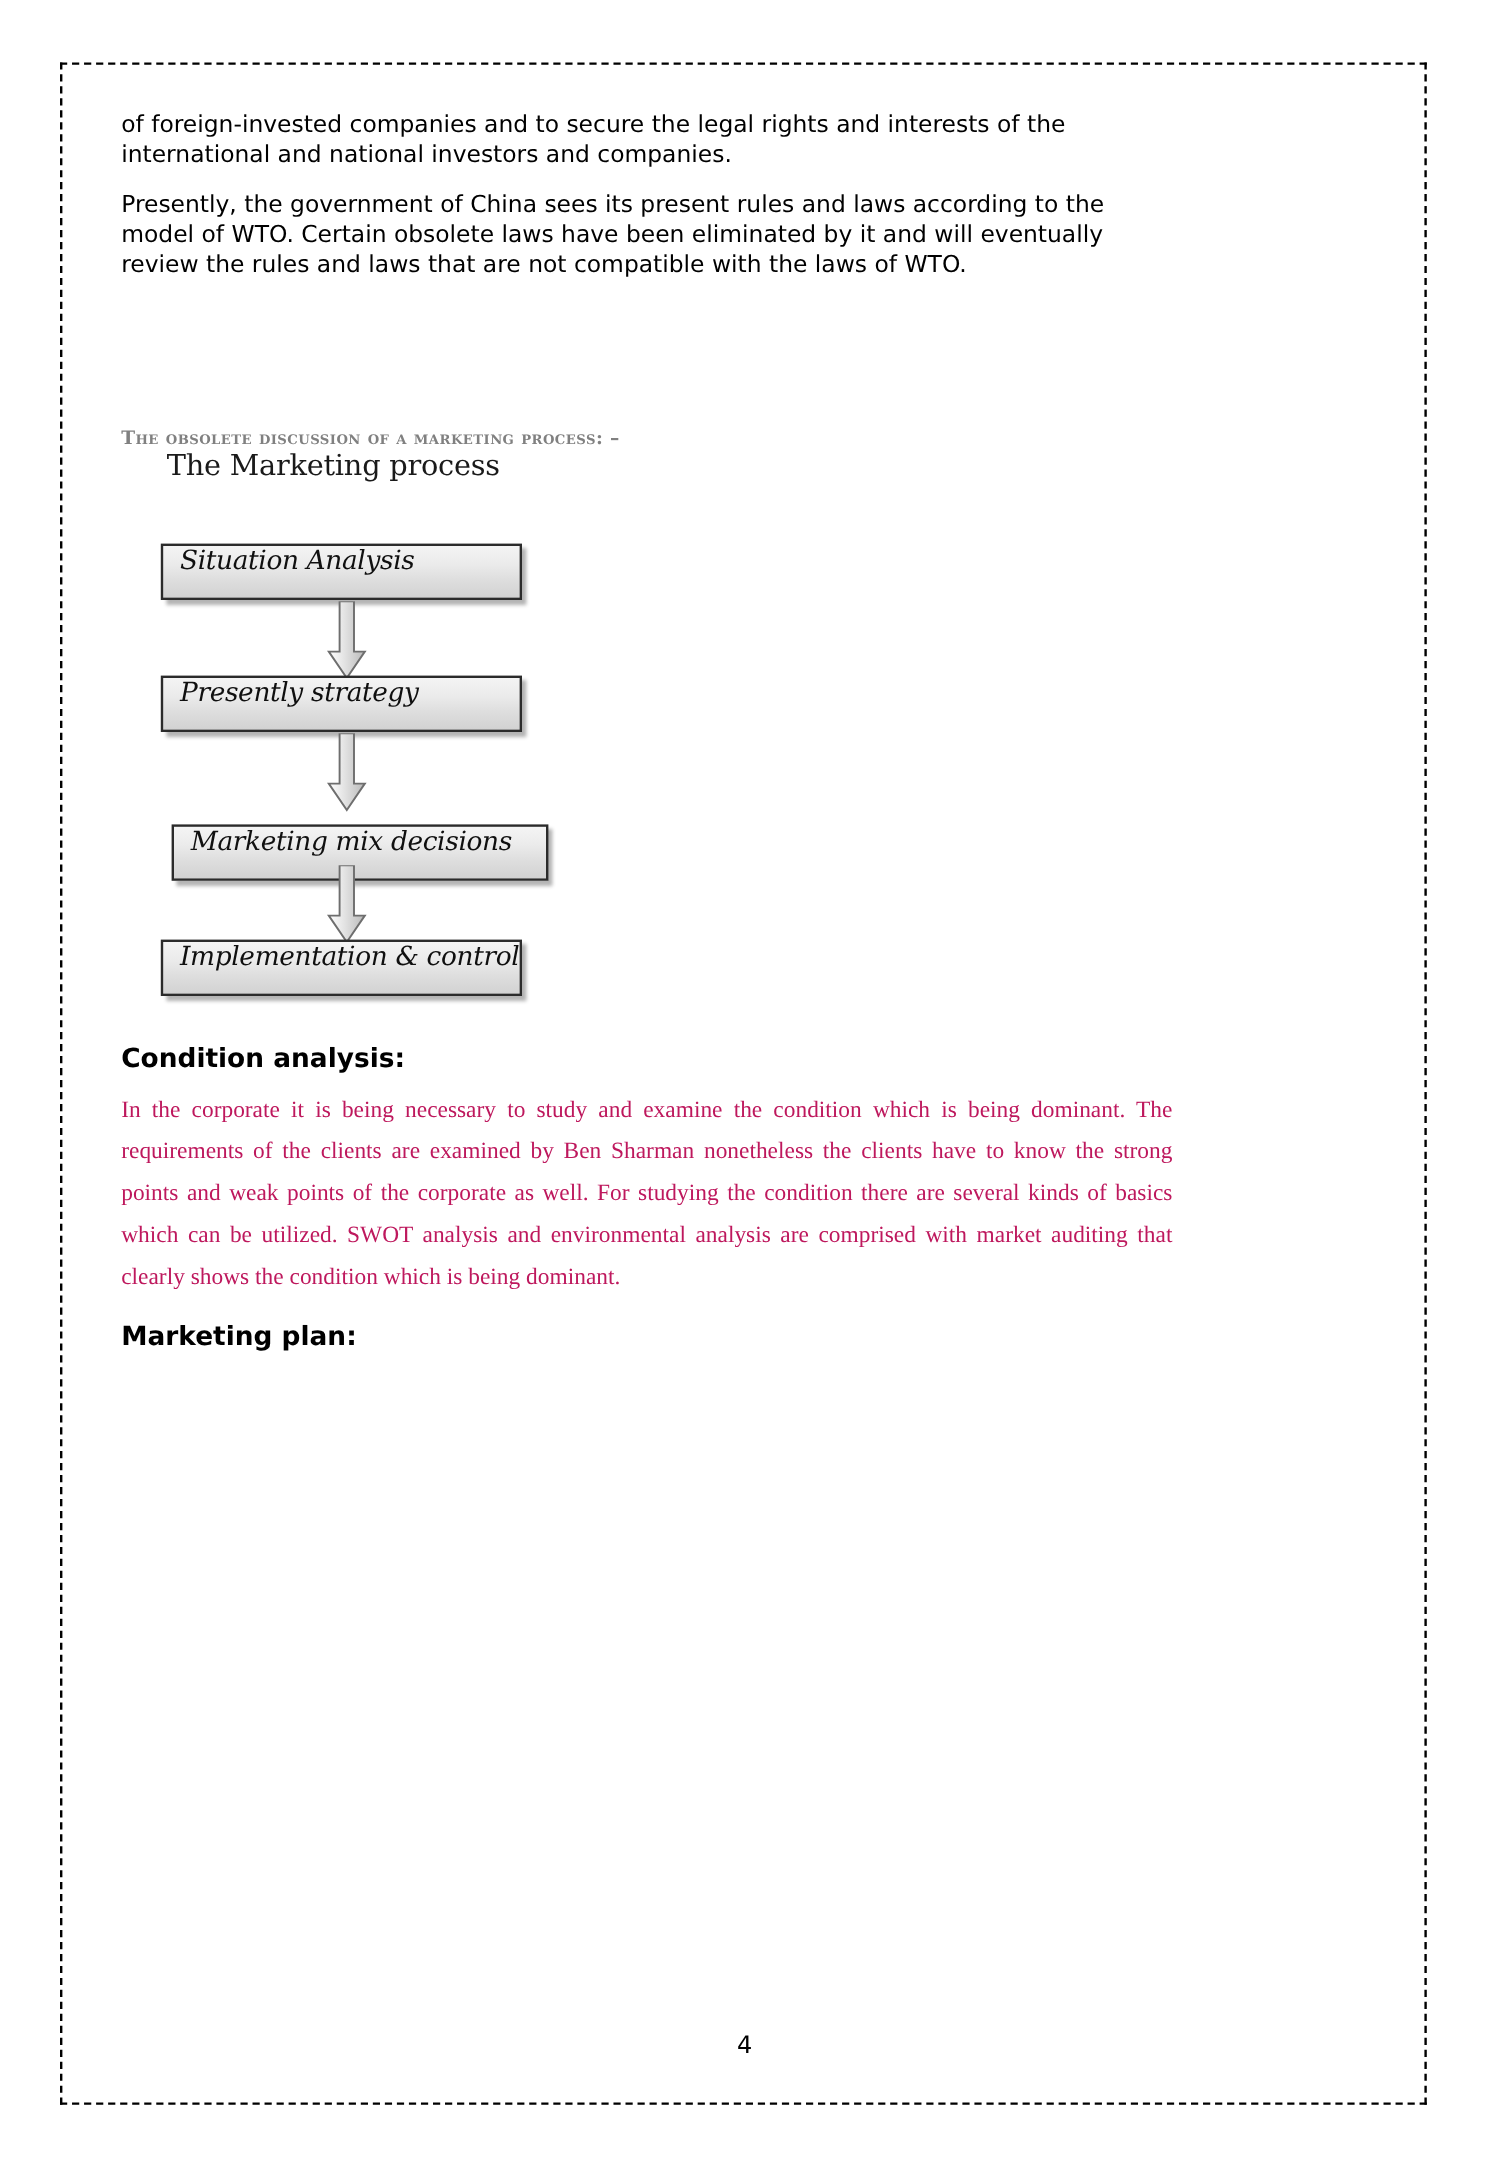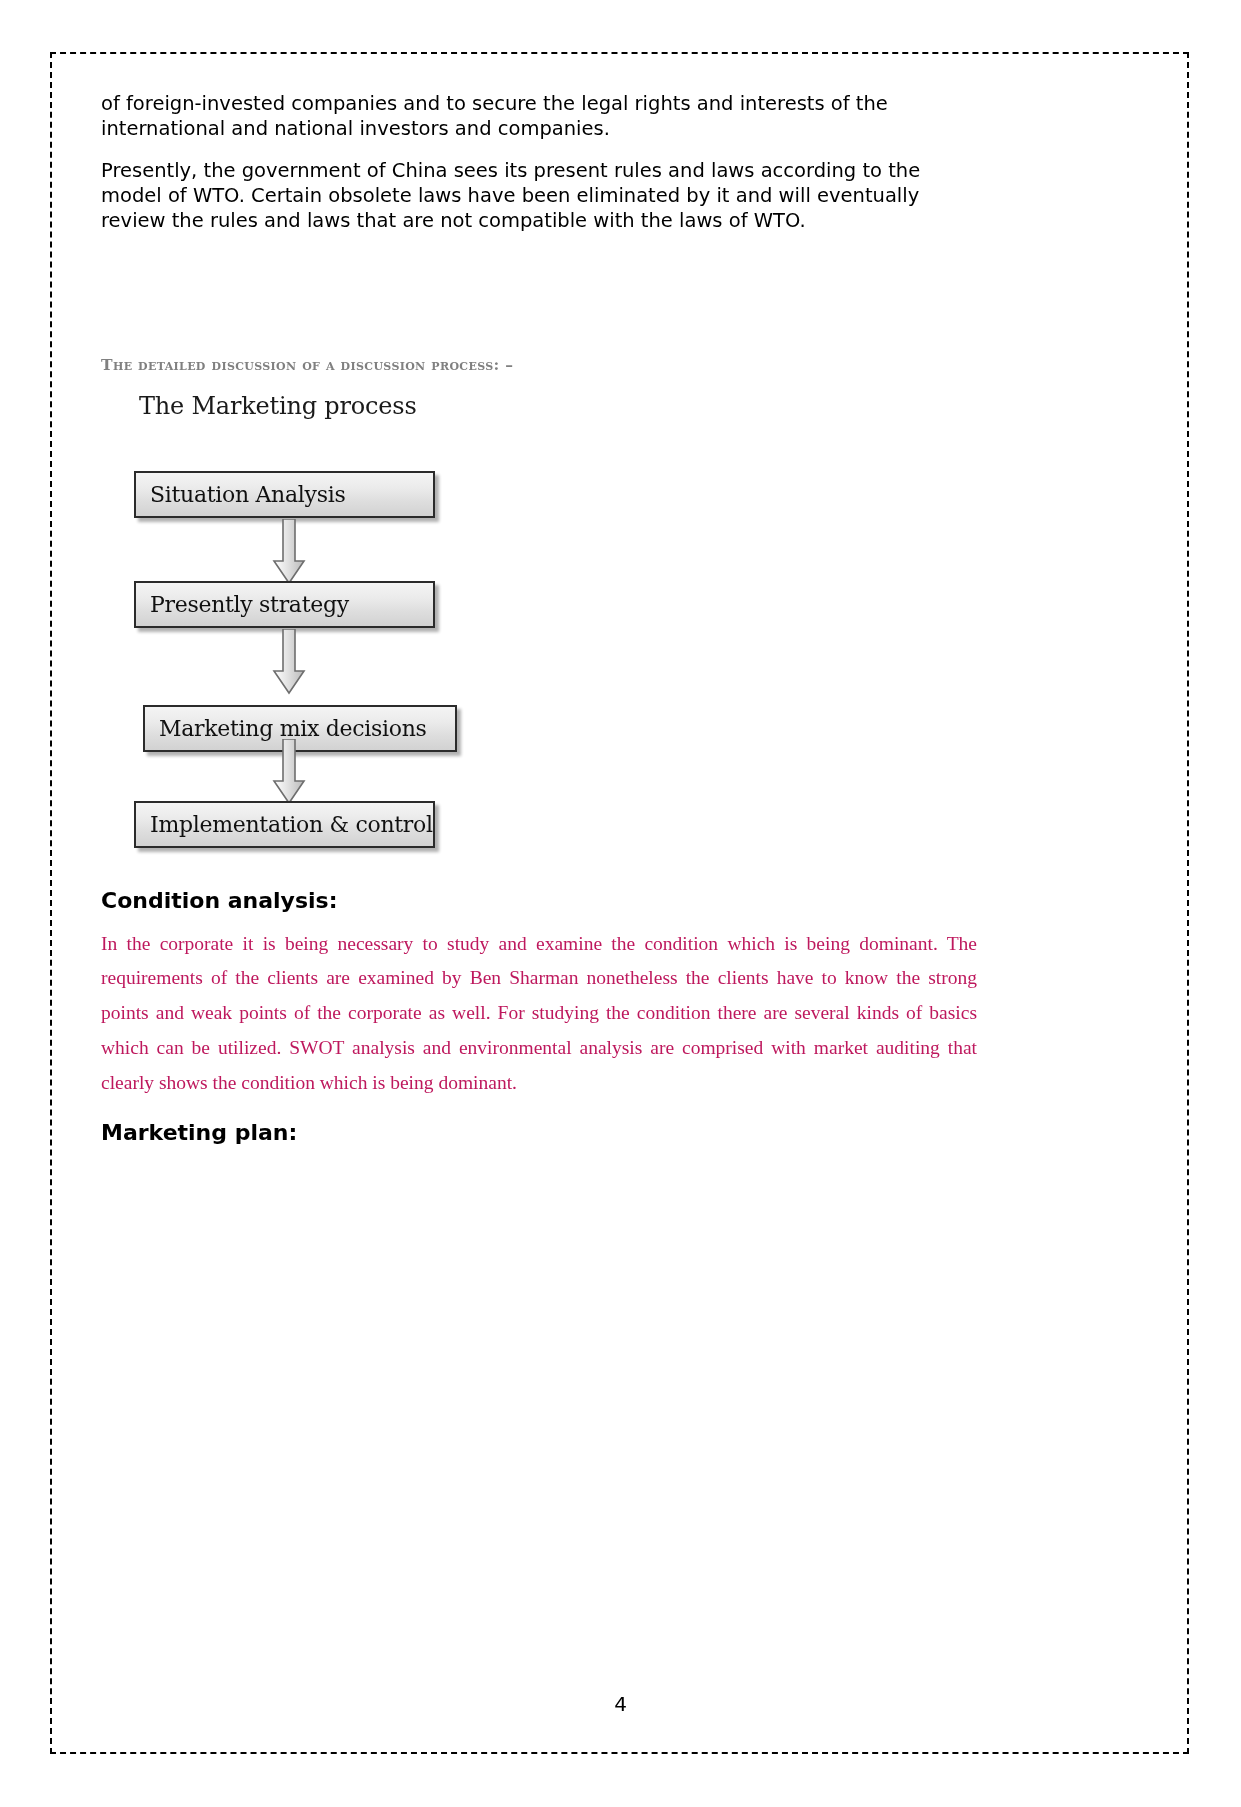--- a/index.html
+++ b/index.html
@@ -99,41 +99,40 @@
     font-size: 22px;
     font-weight: bold;
     color: #000000;
   }
 
   
   .diagram {
     position: relative;
     width: 876px;
     height: 470px;
-    margin-top: 18px;
   }
   .diagram-title {
     position: absolute;
     left: 38px;
     top: 0px;
     font-family: "DejaVu Serif", serif;
     font-size: 24px;
     color: #1a1a1a;
     letter-spacing: -0.2px;
     white-space: nowrap;
   }
 
   .fbox {
     position: absolute;
     box-sizing: border-box;
     border: 2px solid #2b2b2b;
     background: linear-gradient(to bottom, #f4f4f4 0%, #ebebeb 35%, #dedede 65%, #d2d2d2 100%);
     box-shadow: 4px 4px 3px rgba(0,0,0,0.30);
     display: flex;
-    align-items: center;
+    font-style: italic;
   }
   .fbox span {
     font-family: "DejaVu Serif", serif;
     font-size: 22px;
     color: #101010;
     letter-spacing: -0.3px;
     padding-left: 14px;
     white-space: nowrap;
   }
 
@@ -167,21 +166,21 @@
 
     <p class="body">of foreign-invested companies and to secure the legal rights and interests of the international and national investors and companies.</p>
 
     <p class="body">Presently, the government of China sees its present rules and laws according to the model of WTO. Certain obsolete laws have been eliminated by it and will eventually review the rules and laws that are not compatible with the laws of WTO.</p>
 
     <div class="spacer-lg"></div>
 
 
     <div class="spacer-md"></div>
 
-    <div class="sub-heading">The detailed discussion of a discussion process: –</div>
+    <div class="sub-heading">The obsolete discussion of a marketing process: –</div>
 
     <div class="diagram">
 
       <div class="diagram-title">The Marketing process</div>
 
       <div class="fbox" style="left:33px; top:79px; width:301px; height:47px;">
         <span>Situation Analysis</span>
       </div>
 
       <div class="farrow" style="left:170px; top:127px;">

